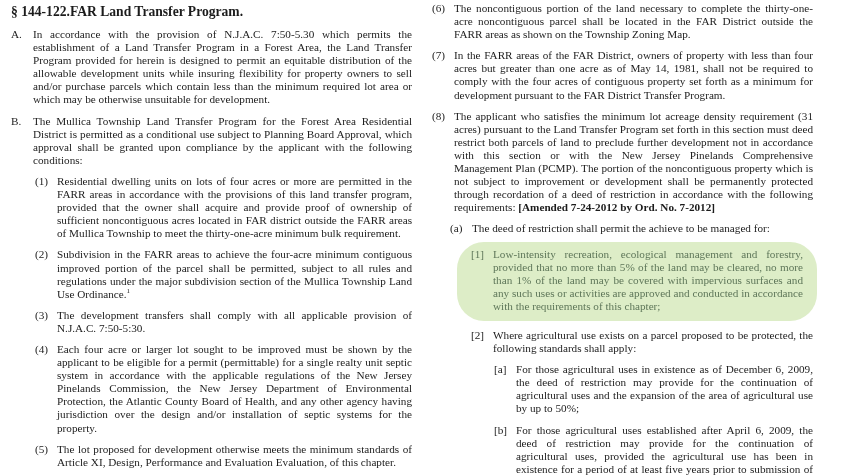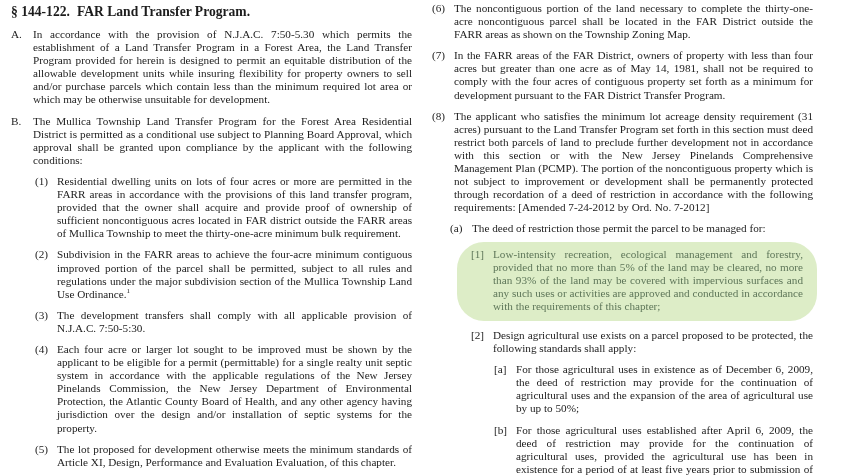--- a/index.html
+++ b/index.html
@@ -21,21 +21,21 @@
   .column-right { left: 432px; width: 381px; top: 2px; }
 
   .doc-title {
     font-weight: bold;
     font-size: 13.6px;
     line-height: 17px;
     padding-top: 3px;
     margin-bottom: 8px;
     white-space: nowrap;
   }
-  .doc-title .title-text { margin-left: 7px; }
+  .doc-title .title-text { margin-left: 0; }
 
   .para {
     display: flex;
     margin-bottom: 8px;
   }
   .para .label { flex: 0 0 22px; }
   .para .body  { flex: 1; text-align: justify; }
 
   
   .ind-l1 { margin-left: 24px; }   
@@ -51,21 +51,21 @@
     padding: 6px 14px 8px 14px;
     color: #5e7659;
   }
   .highlight-blob .para { margin-bottom: 0; }
 
   sup.footnote-ref {
     font-size: 7px;
     line-height: 0;
     vertical-align: super;
   }
-  .amended { font-weight: normal; margin-top: 12px; }
+  .amended { font-weight: bold; margin-top: 12px; }
 </style>
 </head>
 <body>
 
 <div class="column column-left">
 
   <div class="doc-title">
     <span class="title-number">§ 144-122.</span><span class="title-text">FAR Land Transfer Program.</span>
   </div>
 
@@ -118,33 +118,33 @@
     <div class="body">In the FARR areas of the FAR District, owners of property with less than four acres but greater than one acre as of May 14, 1981, shall not be required to comply with the four acres of contiguous property set forth as a minimum for development pursuant to the FAR District Transfer Program.</div>
   </div>
 
   <div class="para">
     <span class="label">(8)</span>
     <div class="body"><span>The applicant who satisfies the minimum lot acreage density requirement (31 acres) pursuant to the Land Transfer Program set forth in this section must deed restrict both parcels of land to preclude further development not in accordance with this section or with the New Jersey Pinelands Comprehensive Management Plan (PCMP). The portion of the noncontiguous property which is not subject to improvement or development shall be permanently protected through recordation of a deed of restriction in accordance with the following requirements:</span> <b class="amended">[Amended 7-24-2012 by Ord. No. 7-2012]</b></div>
   </div>
 
   <div class="para ind-r1">
     <span class="label">(a)</span>
-    <div class="body">The deed of restriction those permit the parcel to be managed for:</div>
+    <div class="body">The deed of restriction shall permit the achieve to be managed for:</div>
   </div>
 
   <div class="highlight-blob">
     <div class="para">
       <span class="label">[1]</span>
-      <div class="body">Low-intensity recreation, ecological management and forestry, provided that no more than 5% of the land may be cleared, no more than 93% of the land may be covered with impervious surfaces and any such uses or activities are approved and conducted in accordance with the requirements of this chapter;</div>
+      <div class="body">Low-intensity recreation, ecological management and forestry, provided that no more than 5% of the land may be cleared, no more than 1% of the land may be covered with impervious surfaces and any such uses or activities are approved and conducted in accordance with the requirements of this chapter;</div>
     </div>
   </div>
 
   <div class="para ind-r2">
     <span class="label">[2]</span>
-    <div class="body">Design agricultural use exists on a parcel proposed to be protected, the following standards shall apply:</div>
+    <div class="body">Where agricultural use exists on a parcel proposed to be protected, the following standards shall apply:</div>
   </div>
 
   <div class="para ind-r3">
     <span class="label">[a]</span>
     <div class="body">For those agricultural uses in existence as of December 6, 2009, the deed of restriction may provide for the continuation of agricultural uses and the expansion of the area of agricultural use by up to 50%;</div>
   </div>
 
   <div class="para ind-r3">
     <span class="label">[b]</span>
     <div class="body">For those agricultural uses established after April 6, 2009, the deed of restriction may provide for the continuation of agricultural uses, provided the agricultural use has been in existence for a period of at least five years prior to submission of an application for density transfer;</div>

